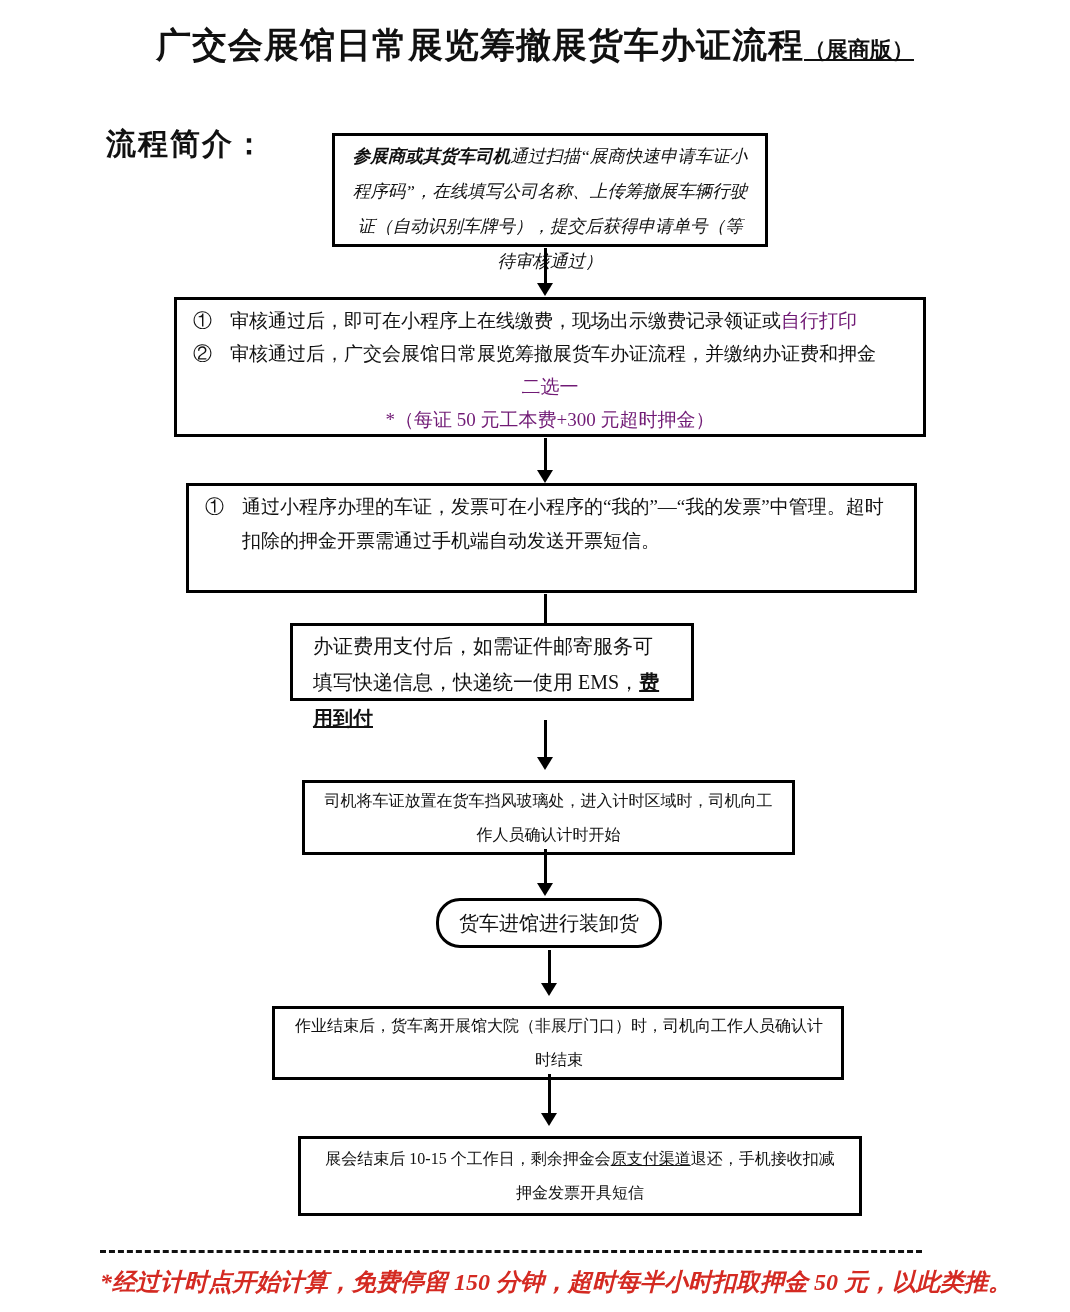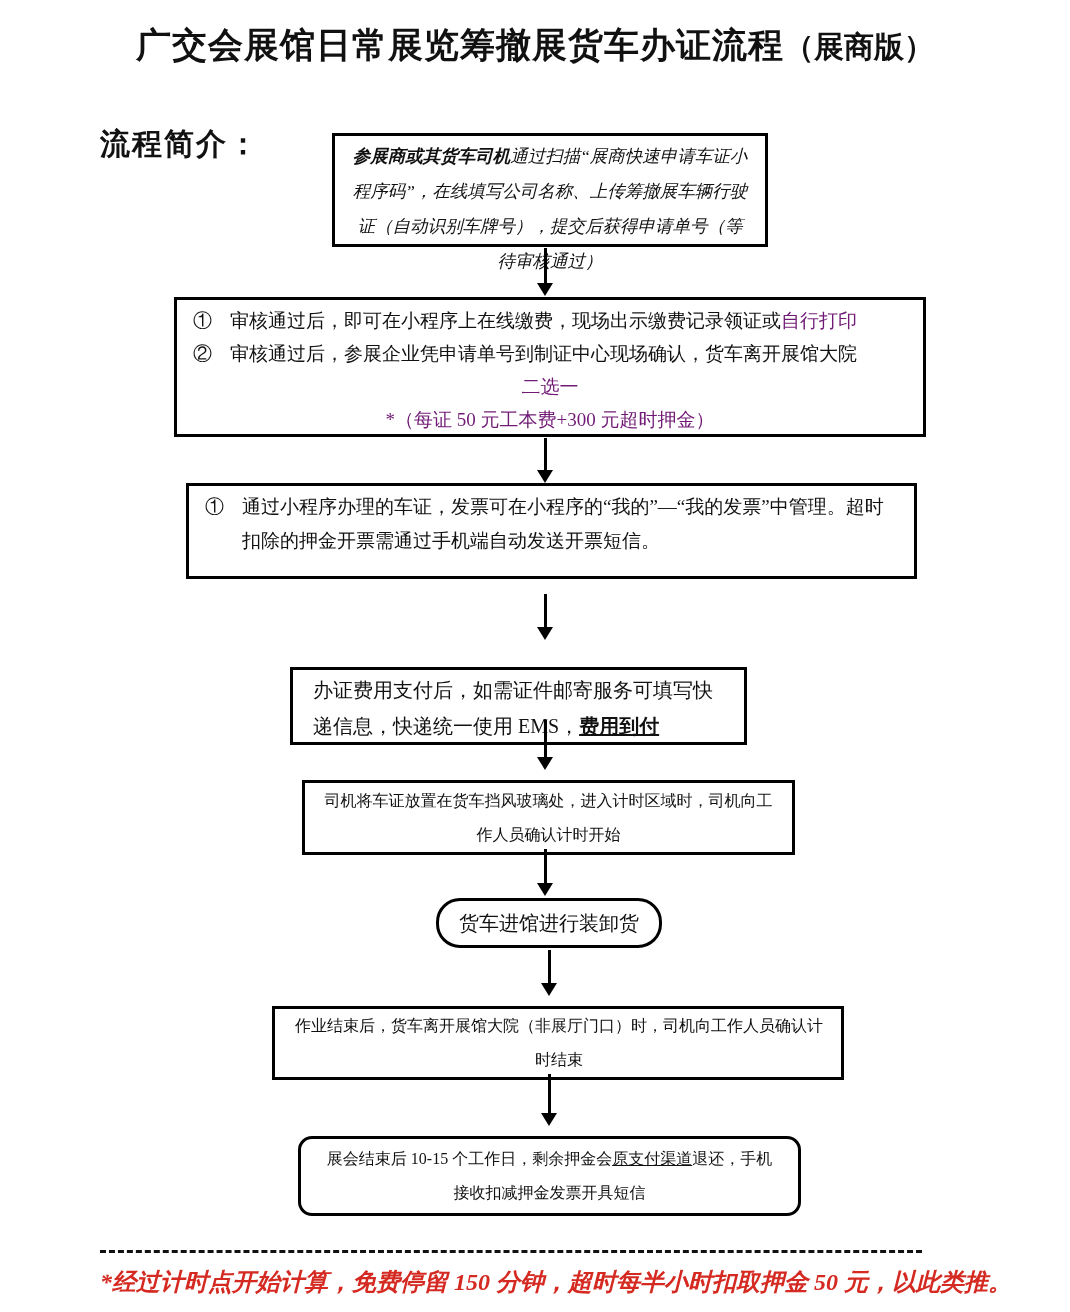--- a/index.html
+++ b/index.html
@@ -11,23 +11,23 @@
     color:#111;
     overflow:hidden;
   }
   .title{
     position:absolute;left:0;right:0;top:22px;
     text-align:center;
     font-weight:bold;
     white-space:nowrap;
   }
   .title .main{font-size:35px;letter-spacing:1px;}
-  .title .suffix{font-size:30px;}
+  .title .suffix{font-size:22px;text-decoration:underline;}
   .intro-label{
-    position:absolute;left:100px;top:124px;
+    position:absolute;left:106px;top:124px;
     font-size:30px;font-weight:bold;letter-spacing:2px;
   }
   .fbox{
     position:absolute;
     border:3px solid #000;
     box-sizing:border-box;
     background:#fff;
     font-size:19px;
     line-height:33px;
   }
@@ -84,40 +84,40 @@
     <span class="b">参展商或其货车司机</span><span>通过扫描“展商快速申请车证小程序码”，在线填写公司名称、上传筹撤展车辆行驶证（自动识别车牌号），提交后获得申请单号（等待审核通过）</span>
   </div>
 
   <div class="arrow" style="left:536px;top:248px;height:48px;">
     <div class="shaft"></div>
     <div class="head"></div>
   </div>
 
   <div class="fbox itembox" style="left:174px;top:297px;width:752px;height:140px;">
     <p class="item"><span class="num">①</span><span>审核通过后，即可在小程序上在线缴费，现场出示缴费记录领证或</span><span class="red">自行打印</span></p>
-    <p class="item"><span class="num">②</span><span>审核通过后，参展企业凭申请单号到制证中心现场确认，货车离开展馆大院</span></p>
+    <p class="item"><span class="num">②</span><span>审核通过后，广交会展馆日常展览筹撤展货车办证流程，并缴纳办证费和押金</span></p>
     <p class="cline red">二选一</p>
     <p class="cline red">*（每证 50 元工本费+300 元超时押金）</p>
   </div>
 
   <div class="arrow" style="left:536px;top:438px;height:45px;">
     <div class="shaft"></div>
     <div class="head"></div>
   </div>
 
-  <div class="fbox itembox" style="left:186px;top:483px;width:731px;height:96px;line-height:34px;">
+  <div class="fbox itembox" style="left:186px;top:483px;width:731px;height:110px;line-height:34px;">
     <p class="item"><span class="num">①</span><span>通过小程序办理的车证，发票可在小程序的“我的”—“我的发票”中管理。超时扣除的押金开票需通过手机端自动发送开票短信。</span></p>
   </div>
 
   <div class="arrow" style="left:536px;top:594px;height:46px;">
     <div class="shaft"></div>
     <div class="head"></div>
   </div>
 
-  <div class="fbox box4" style="left:290px;top:667px;width:457px;height:78px;">
+  <div class="fbox box4" style="left:290px;top:623px;width:404px;height:78px;">
     <span>办证费用支付后，如需证件邮寄服务可填写快递信息，快递统一使用 EMS，</span><span class="bu">费用到付</span>
   </div>
 
   <div class="arrow" style="left:536px;top:720px;height:50px;">
     <div class="shaft"></div>
     <div class="head"></div>
   </div>
 
   <div class="fbox center box5" style="left:302px;top:772px;width:493px;height:75px;">
     <span>司机将车证放置在货车挡风玻璃处，进入计时区域时，司机向工作人员确认计时开始</span>
@@ -139,21 +139,21 @@
 
   <div class="fbox center box7" style="left:272px;top:998px;width:572px;height:74px;padding-left:20px;">
     <span>作业结束后，货车离开展馆大院（非展厅门口）时，司机向工作人员确认计时结束</span>
   </div>
 
   <div class="arrow" style="left:540px;top:1074px;height:52px;">
     <div class="shaft"></div>
     <div class="head"></div>
   </div>
 
-  <div class="fbox center box8" style="left:298px;top:1128px;width:503px;height:80px;border-radius:14px;">
+  <div class="fbox center box8" style="left:298px;top:1128px;width:564px;height:80px;">
     <span><span>展会结束后 10-15 个工作日，剩余押金会</span><span class="u">原支付渠道</span><span>退还，手机接收扣减押金发票开具短信</span></span>
   </div>
 
   <div class="divider"></div>
 
   <div class="footnote">*经过计时点开始计算，免费停留 150 分钟，超时每半小时扣取押金 50 元，以此类推。</div>
 
 </div>
 
 </body></html>

